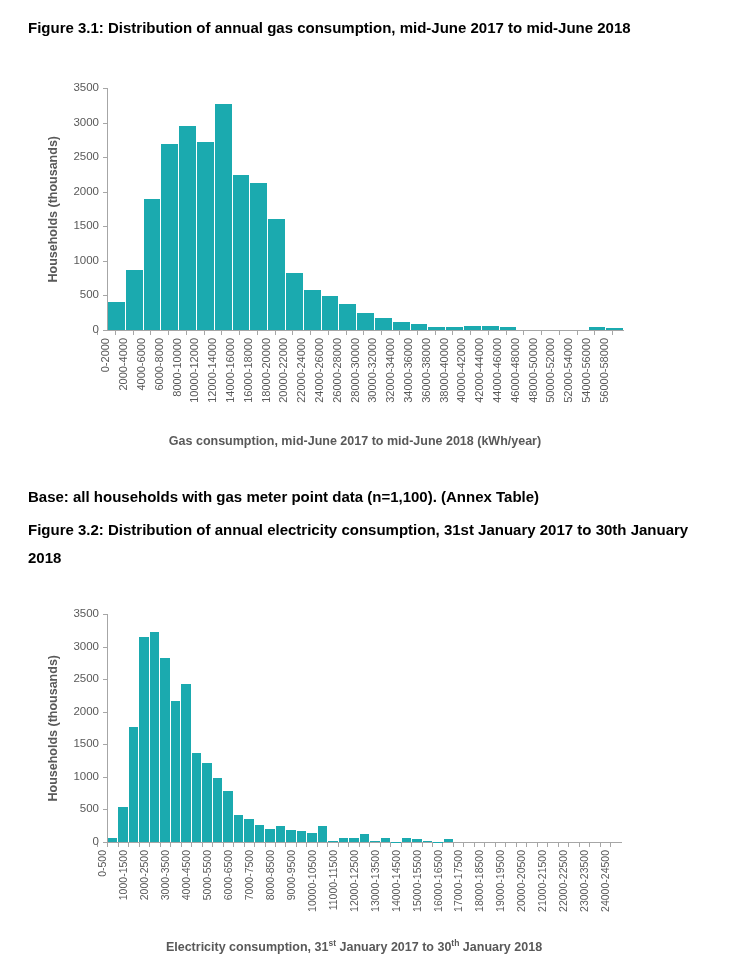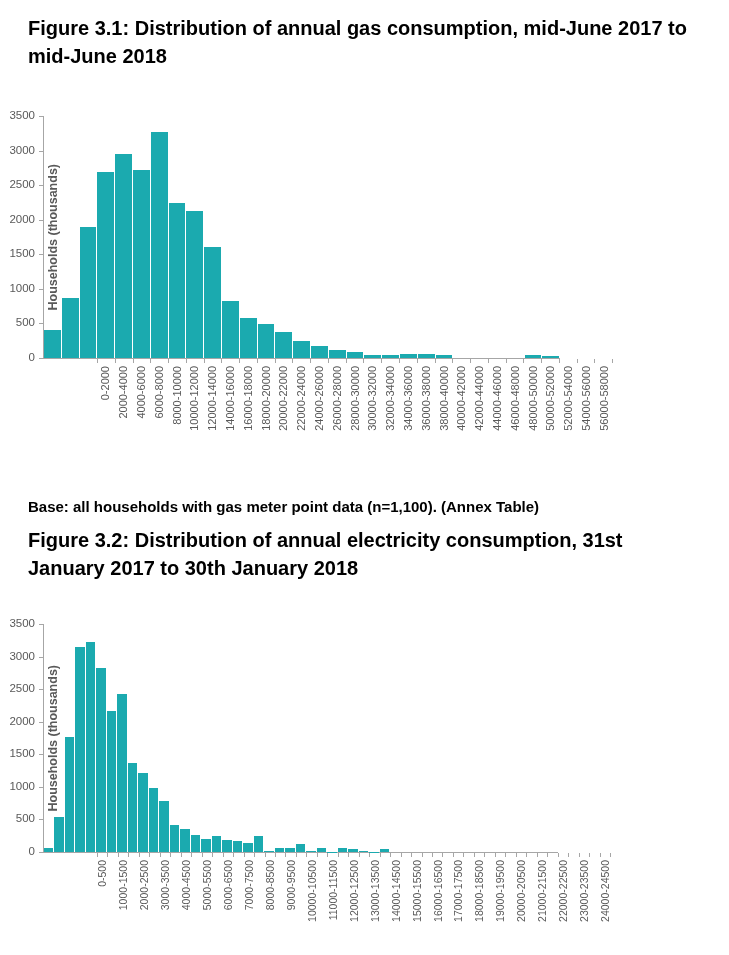--- a/index.html
+++ b/index.html
@@ -1,29 +1,29 @@
 <!DOCTYPE html>
 <html style="--bar: #1BAAAF; --axis: #A6A6A6; --tick: #595959; --heading: #000000;"><head>
 <meta charset="utf-8">
 <style>
   :root{
     --bar:#1BAAAF; --axis:#A6A6A6; --tick:#595959; --heading:#000;
   }
   html,body{margin:0;padding:0;background:#fff;}
   body{width:729px;height:955px;overflow:hidden;font-family:"Liberation Sans",sans-serif;position:relative;}
-  .doc-title{font-weight:bold;font-size:20px;color:var(--heading);margin:14px 36px 0 28px;line-height:28px;}
+  .doc-title{font-weight:bold;font-size:15px;color:var(--heading);margin:14px 36px 0 28px;line-height:28px;}
   .base-note{font-weight:bold;font-size:15px;color:var(--heading);margin:38px 40px 0 28px;line-height:22px;}
   .chart{position:relative;}
   .chart-1{margin-top:46px;}
   .chart-2{margin-top:42px;}
   .y-title{position:absolute;left:46px;top:0;display:flex;align-items:center;justify-content:center;}
   .chart-1 .y-title{height:242px;}
   .chart-2 .y-title{height:228px;}
   .y-title span{writing-mode:vertical-rl;transform:rotate(180deg);font-weight:bold;font-size:12.5px;color:var(--tick);white-space:nowrap;}
-  .plot{position:relative;margin-left:43px;border-left:1px solid var(--axis);border-bottom:1px solid var(--axis);}
+  .plot{position:relative;margin-left:107px;border-left:1px solid var(--axis);border-bottom:1px solid var(--axis);}
   .chart-1 .plot{width:516px;height:242px;}
   .chart-2 .plot{width:514px;height:228px;}
   .bars{position:absolute;left:0;right:0;top:0;bottom:0;display:flex;align-items:flex-end;}
   .bar{flex:1 1 0;min-width:0;background:var(--bar);margin-right:1px;}
   .ytick{position:absolute;left:0;width:0;height:0;}
   .yticklab{position:absolute;right:9px;top:0;transform:translateY(-50%);font-size:11.5px;color:var(--tick);white-space:nowrap;line-height:1;}
   .ytickmark{position:absolute;left:-5px;top:0;width:4px;height:1px;background:var(--axis);}
   .xticks{display:flex;margin-left:97px;height:4px;}
   .chart-1 .xticks{width:516px;}
   .chart-2 .xticks{width:514px;}
@@ -230,20 +230,21 @@
       <div class="xlabcell">
         <span class="xlab">52000-54000</span>
       </div>
       <div class="xlabcell">
         <span class="xlab">54000-56000</span>
       </div>
       <div class="xlabcell">
         <span class="xlab">56000-58000</span>
       </div>
     </div>
+  <div class="x-title"><span>Gas consumption, mid-June 2017 to mid-June 2018 (kWh/year)</span></div>
 </div>
 
 <p class="base-note">Base: all households with gas meter point data (n=1,100). (Annex Table)</p>
 
 <h1 class="doc-title" style="margin-top:8px;">Figure 3.2: Distribution of annual electricity consumption, 31st January 2017 to 30th January 2018</h1>
 
 <div class="chart chart-2">
   <div class="y-title">
     <span>Households (thousands)</span>
   </div>
@@ -479,13 +480,14 @@
       </div>
       <div class="xlabcell"></div>
       <div class="xlabcell">
         <span class="xlab">23000-23500</span>
       </div>
       <div class="xlabcell"></div>
       <div class="xlabcell">
         <span class="xlab">24000-24500</span>
       </div>
     </div>
+  <div class="x-title"><span>Electricity consumption, 31</span><sup>st</sup><span> January 2017 to 30</span><sup>th</sup><span> January 2018</span></div>
 </div>
 
 </body></html>

